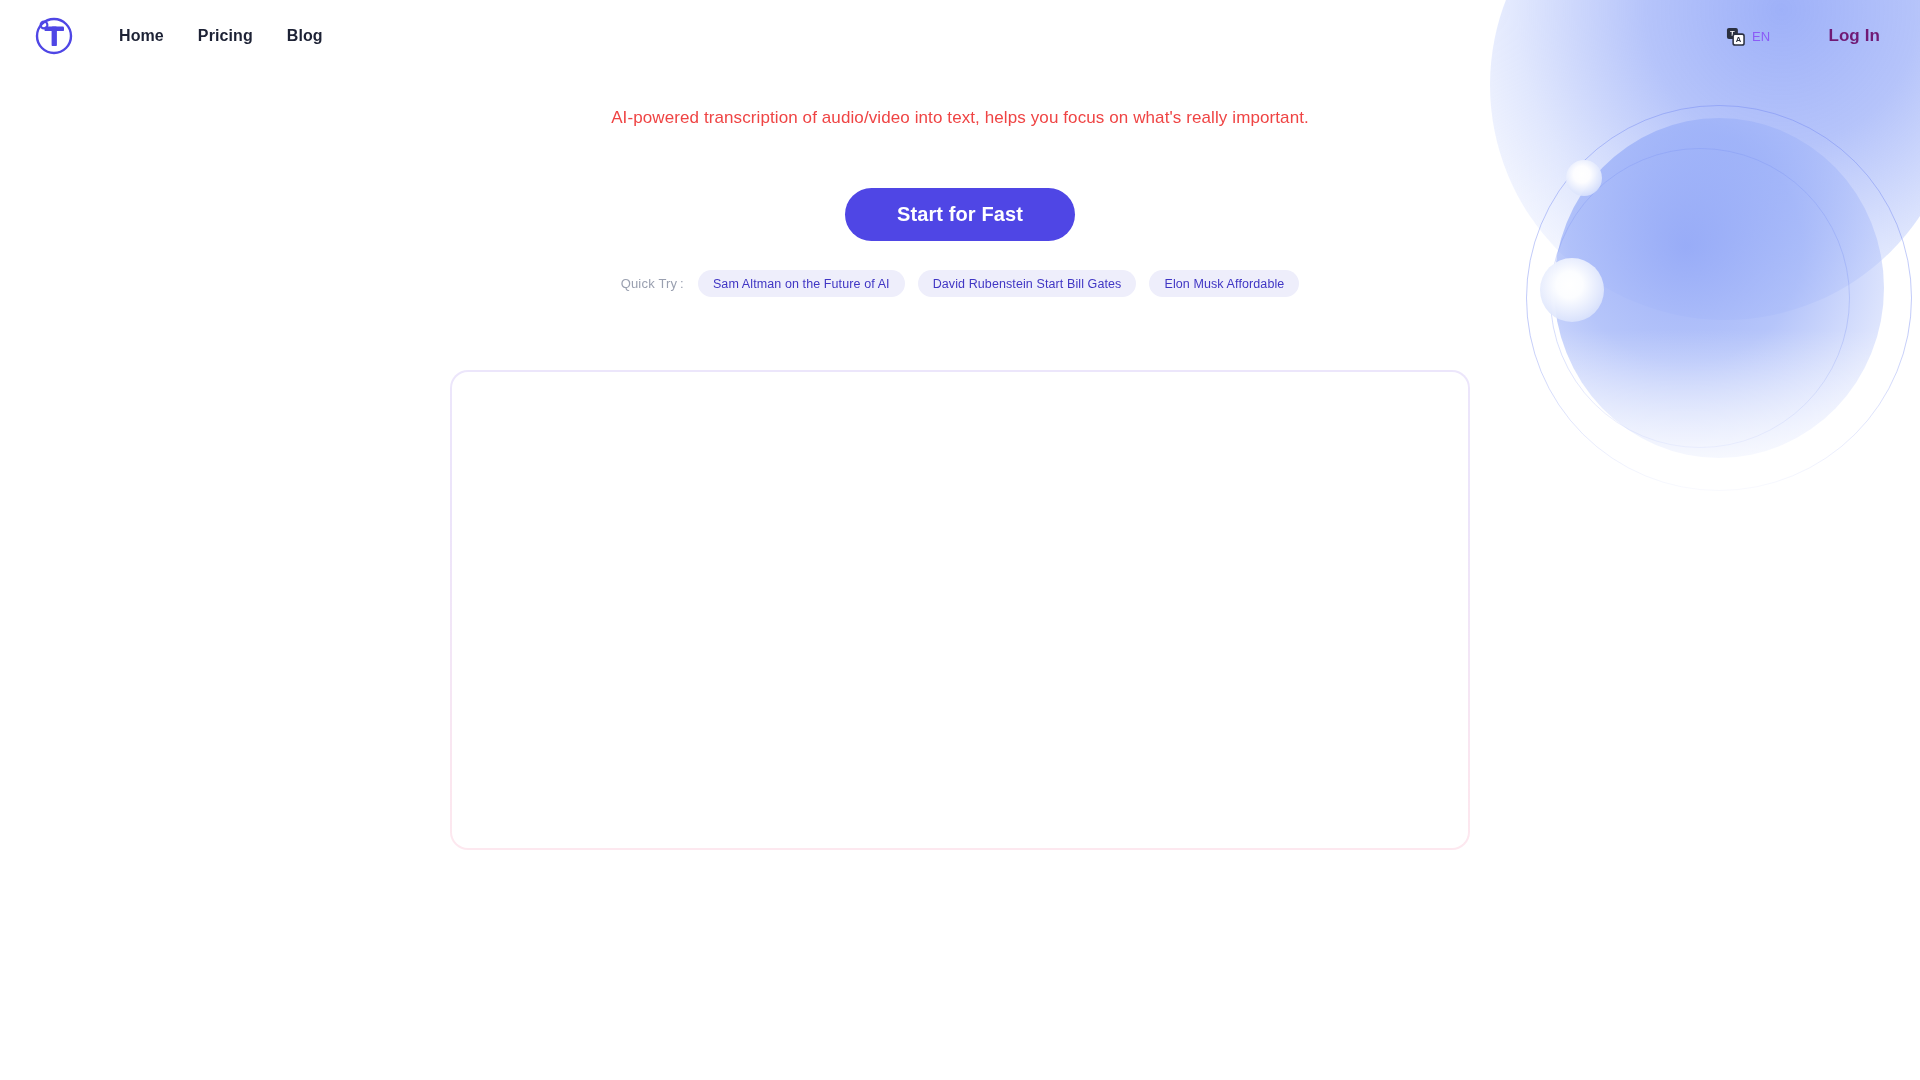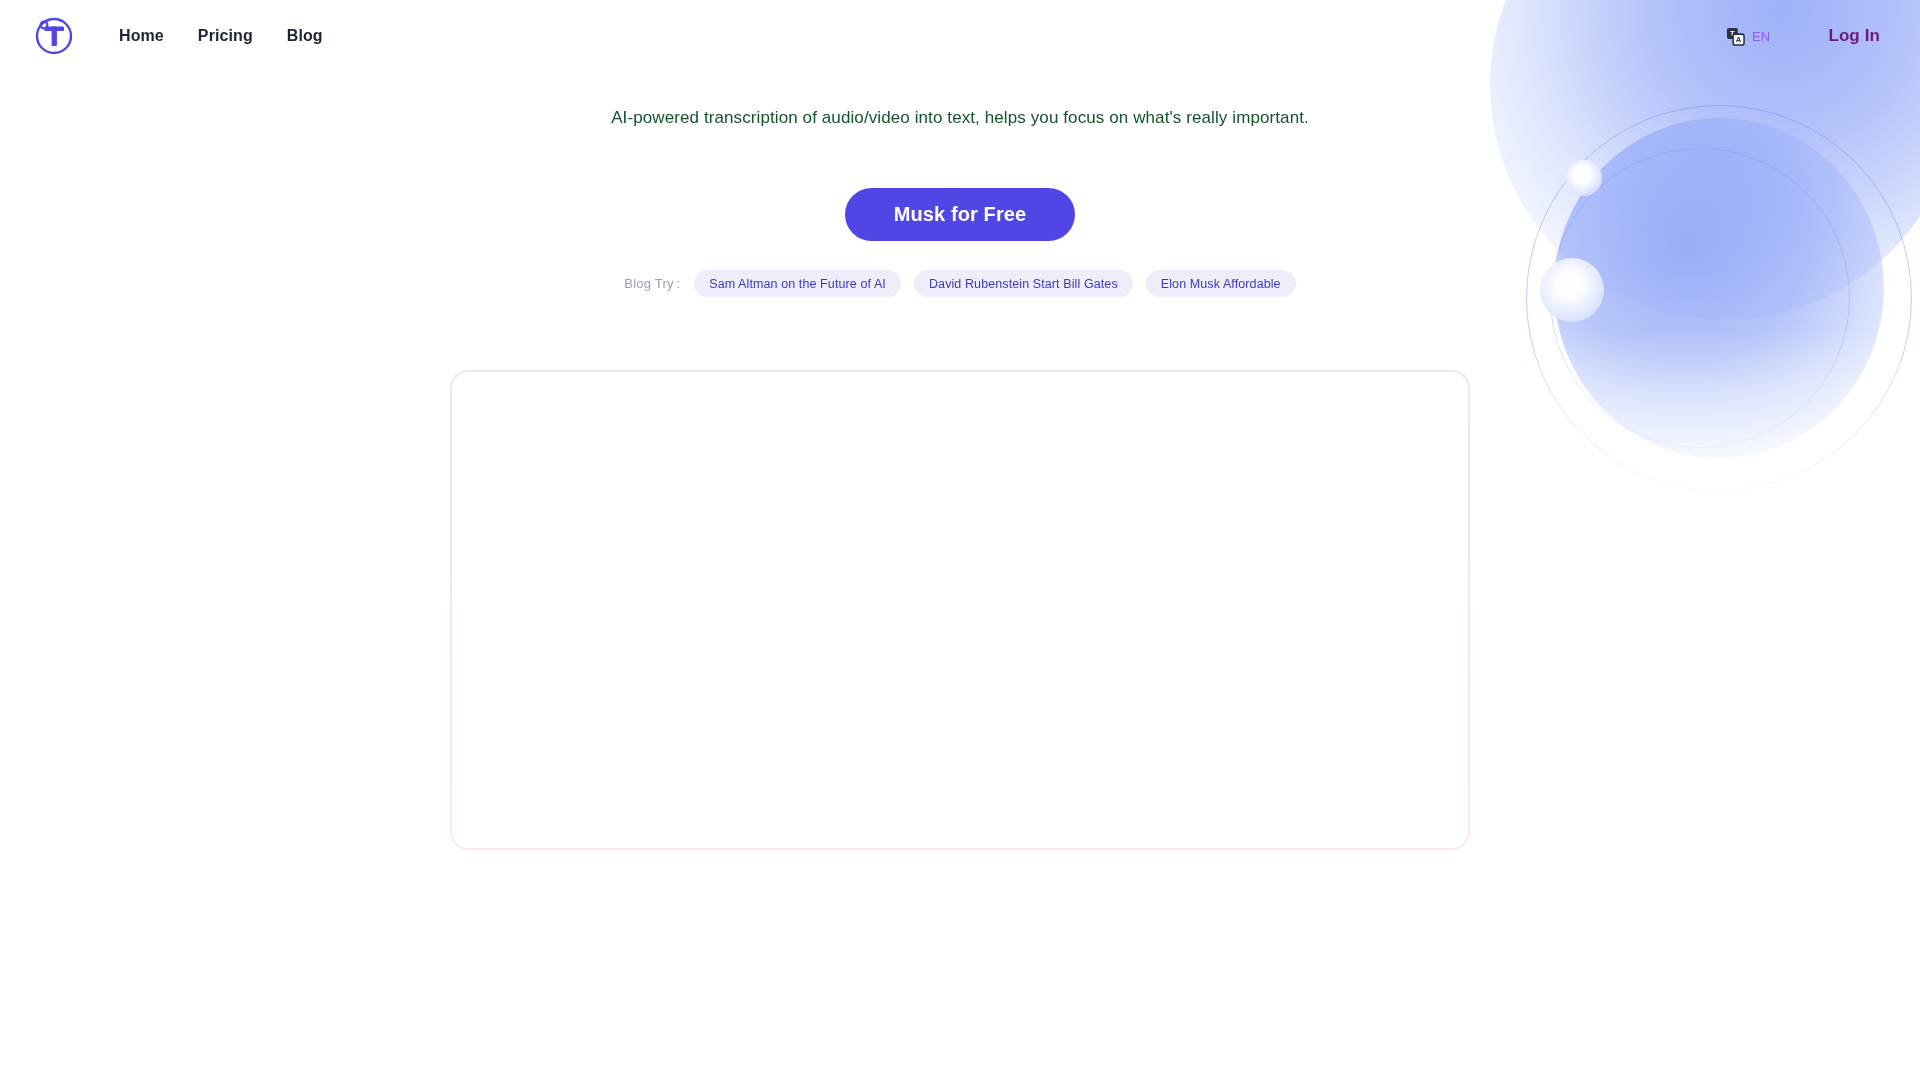--- a/index.html
+++ b/index.html
@@ -197,21 +197,21 @@
     color: #0a0c14;
     text-align: center;
     letter-spacing: -0.8px;
     font-stretch: condensed;
     max-width: 1000px;
   }
 
   p.hero-sub {
     margin-top: 36px;
     font-size: 17px;
-    color: #14532d;
+    color: #ef4444;
     text-align: left;
     letter-spacing: 0.1px;
   }
 
   .cta-button {
     margin-top: 60px;
     display: inline-flex;
     align-items: center;
     justify-content: center;
     width: 230px;
@@ -322,24 +322,24 @@
     <a class="login-link" href="#">Log In</a>
   </nav>
 
 </header>
 
 <main>
 
 
   <p class="hero-sub">AI-powered transcription of audio/video into text, helps you focus on what's really important.</p>
 
-  <button class="cta-button">Musk for Free</button>
+  <button class="cta-button">Start for Fast</button>
 
   <div class="quick-try">
-    <span class="quick-try-label">Blog Try :</span>
+    <span class="quick-try-label">Quick Try :</span>
     <span class="chip">Sam Altman on the Future of AI</span>
     <span class="chip">David Rubenstein Start Bill Gates</span>
     <span class="chip">Elon Musk Affordable</span>
   </div>
 
   <div class="dropzone-wrap">
     <div class="dropzone"></div>
   </div>
 
 </main>

